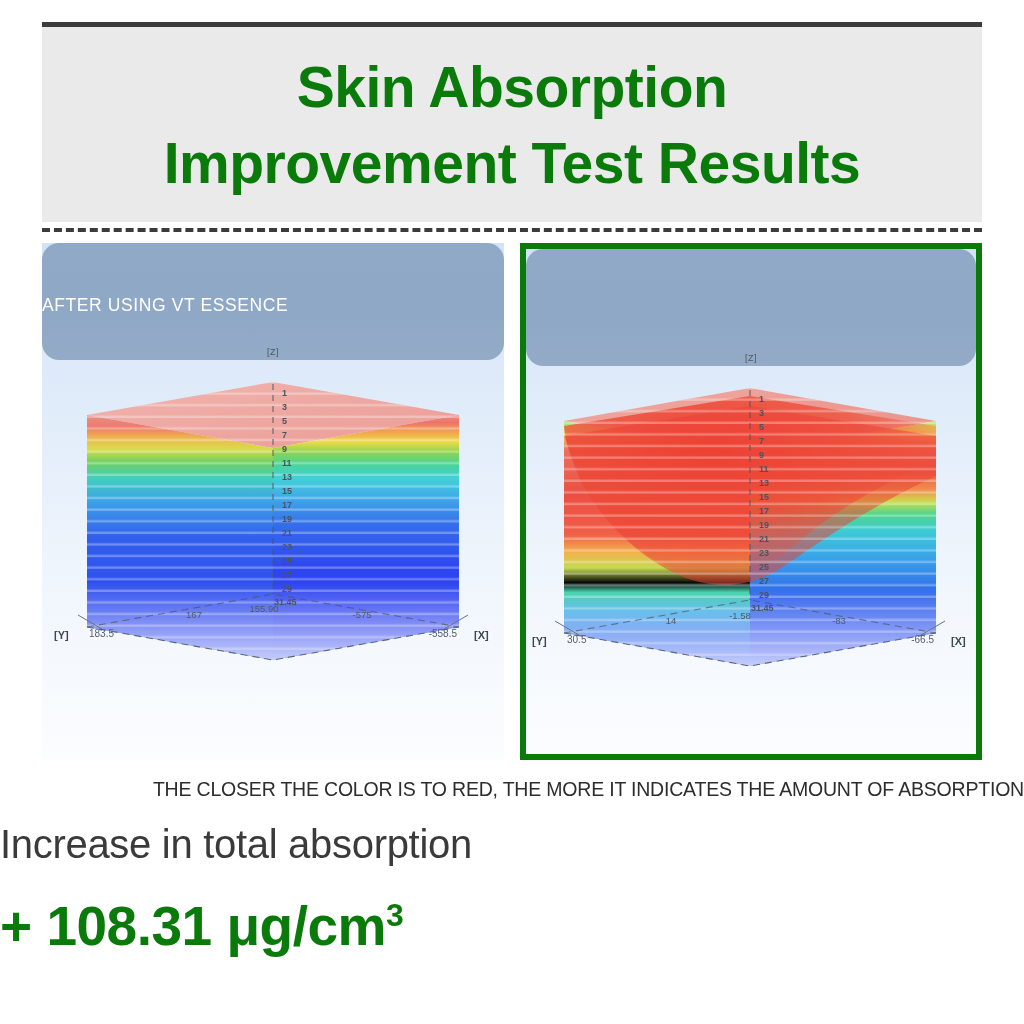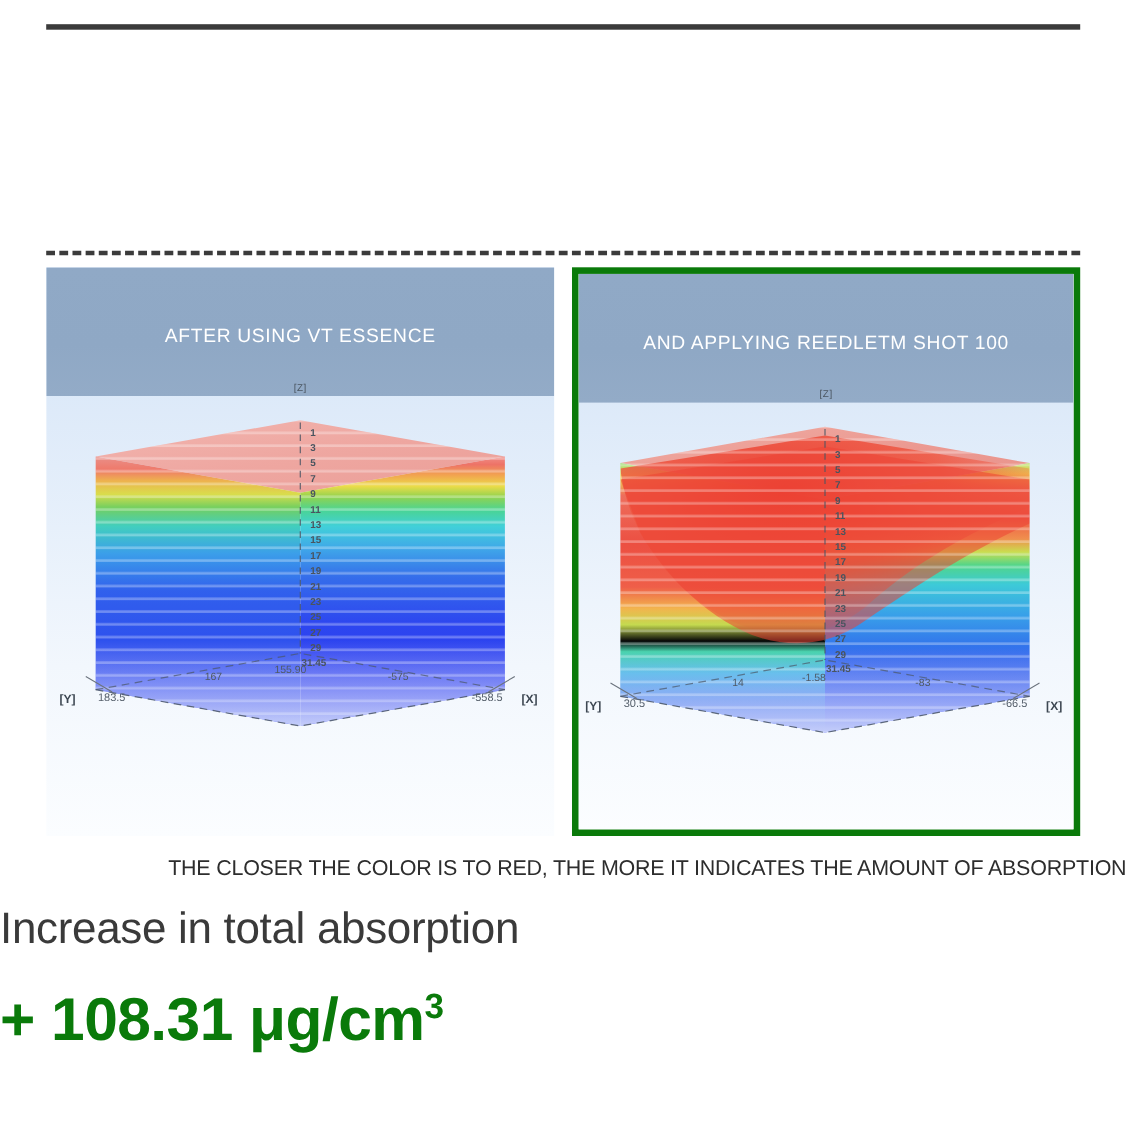--- a/index.html
+++ b/index.html
@@ -87,24 +87,25 @@
     overflow: hidden;
     background: linear-gradient(#d3e3f6 0%, #e2edfa 35%, #f2f7fd 70%, #fbfdff 100%);
   }
   .panel-caption {
     position: relative;
     width: 100%;
     height: 117px;
     background: linear-gradient(#90a9c6 0%, #8fa8c5 60%, #93abc7 100%);
     display: flex;
     flex-direction: column;
-    align-items: center;
+    align-items: flex-start;
     justify-content: center;
     box-sizing: border-box;
     padding-top: 6px;
+    border-radius: 17px;
   }
   .panel-caption-line {
     color: #ffffff;
     font-size: 17.5px;
     letter-spacing: 0.6px;
     line-height: 34px;
     white-space: nowrap;
   }
   .z-axis-label {
     position: absolute;
@@ -190,20 +191,24 @@
     line-height: 0;
   }
 </style>
 </head>
 <body>
 
 <div class="page">
 
   <div class="top-rule"></div>
 
+  <div class="header-band">
+    <div class="title-line">Skin Absorption</div>
+    <div class="title-line">Improvement Test Results</div>
+  </div>
 
   <div class="dashed-divider"></div>
 
   <div class="panels">
 
     <div class="panel">
       <div class="panel-inner">
         <div class="panel-caption">
           <div class="panel-caption-line">AFTER USING VT ESSENCE</div>
           <div class="z-axis-label">[Z]</div>
@@ -297,21 +302,20 @@
             <text class="ax-text ax-val" x="415" y="277" text-anchor="end">-558.5</text>
             <text class="ax-text ax-corner" x="432" y="279">[X]</text>
           </svg>
         </div>
       </div>
     </div>
 
     <div class="panel highlight">
       <div class="panel-inner">
         <div class="panel-caption">
-          <div class="panel-caption-line">AND APPLYING REEDLETM SHOT 100</div>
           <div class="z-axis-label">[Z]</div>
         </div>
 
         <div class="plot">
           <svg viewBox="0 0 450 400" preserveAspectRatio="none">
             <defs>
               <linearGradient id="Rbase" x1="0" y1="0" x2="0" y2="1">
                 <stop offset="0.00" stop-color="#9fe07a"></stop>
                 <stop offset="0.05" stop-color="#f0d84d"></stop>
                 <stop offset="0.12" stop-color="#ee6a57"></stop>

